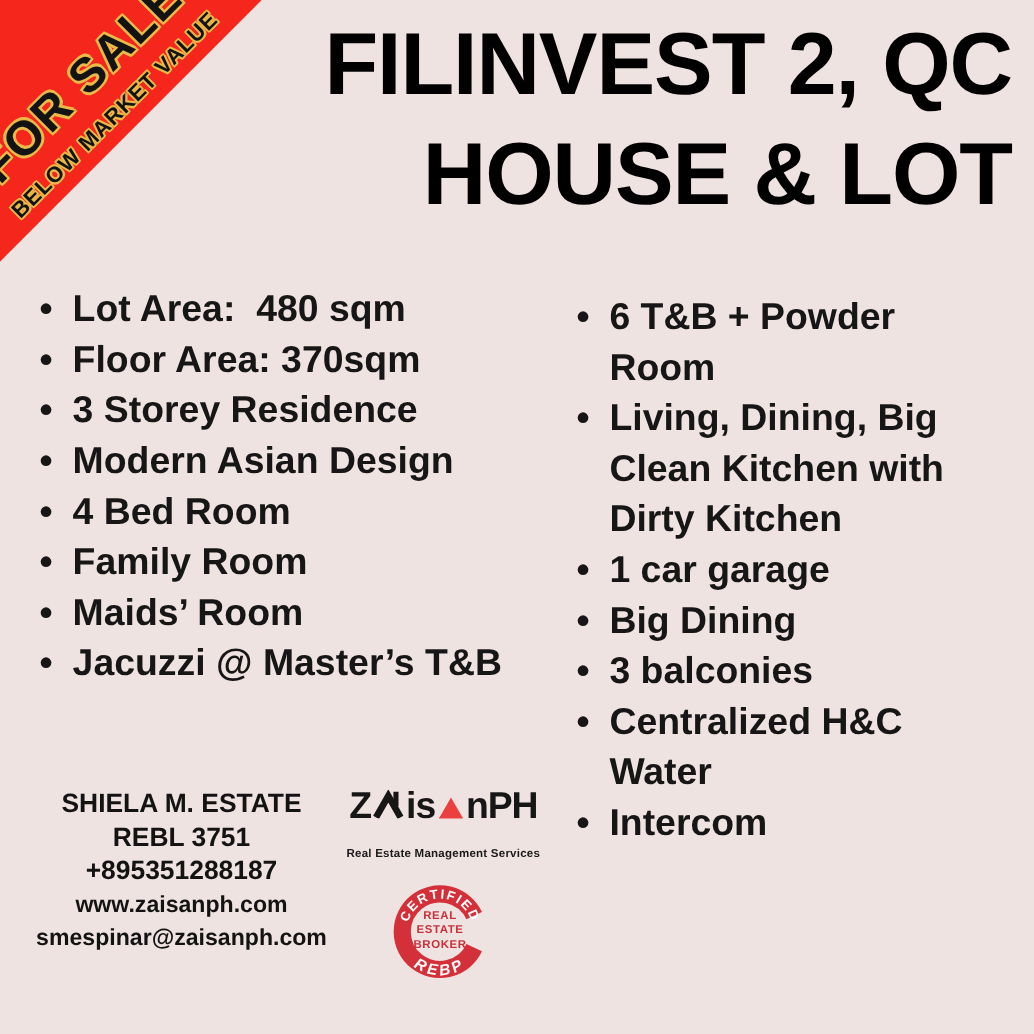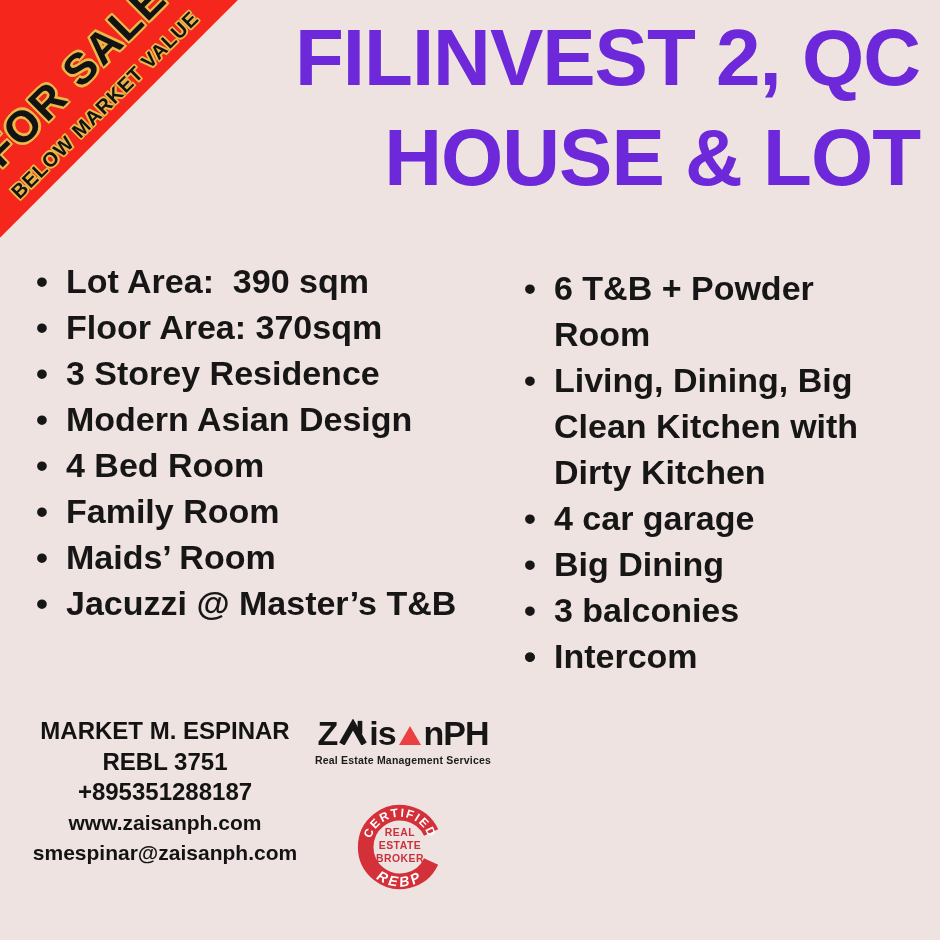--- a/index.html
+++ b/index.html
@@ -57,21 +57,21 @@
   
   .title {
     position: absolute;
     top: 8px;
     right: 20px;
     text-align: right;
     font-size: 80px;
     line-height: 100px;
     font-weight: 900;
     letter-spacing: -1px;
-    color: #6d28d9;
+    color: #000000;
     white-space: nowrap;
   }
 
   
   .features {
     position: absolute;
     margin: 0; padding: 0;
     list-style: none;
     font-size: 34px;
     font-weight: 600;
@@ -118,21 +118,21 @@
   .logo-word .house { margin: 0 2px; }
   .tri {
     display: inline-block;
     width: 0; height: 0;
     border-left: 11px solid transparent;
     border-right: 11px solid transparent;
     border-bottom: 19px solid #EC4040;
     margin: 0 3px;
   }
   .logo-tagline {
-    margin-top: 4px;
+    margin-top: 20px;
     font-size: 10.5px;
     font-weight: 700;
     letter-spacing: 0.2px;
     color: #1a1a1a;
   }
 
   
   .badge { position: absolute; left: 348px; top: 795px; }
   .badge text { font-family: "Liberation Sans", sans-serif; }
 </style>
@@ -145,45 +145,46 @@
     <div class="ribbon-line1">FOR SALE</div>
     <div class="ribbon-line2">BELOW MARKET VALUE</div>
   </div>
 
   <div class="title">
     <div>FILINVEST 2, QC</div>
     <div>HOUSE &amp; LOT</div>
   </div>
 
   <ul class="features left">
-    <li><span class="bullet">•</span><span class="ftext">Lot Area:  390 sqm</span></li>
+    <li><span class="bullet">•</span><span class="ftext">Lot Area:  480 sqm</span></li>
     <li><span class="bullet">•</span><span class="ftext">Floor Area: 370sqm</span></li>
     <li><span class="bullet">•</span><span class="ftext">3 Storey Residence</span></li>
     <li><span class="bullet">•</span><span class="ftext">Modern Asian Design</span></li>
     <li><span class="bullet">•</span><span class="ftext">4 Bed Room</span></li>
     <li><span class="bullet">•</span><span class="ftext">Family Room</span></li>
     <li><span class="bullet">•</span><span class="ftext">Maids’ Room</span></li>
     <li><span class="bullet">•</span><span class="ftext">Jacuzzi @ Master’s T&amp;B</span></li>
   </ul>
 
   <ul class="features right">
     <li><span class="bullet">•</span><span class="ftext">6 T&amp;B + Powder
 Room</span></li>
     <li><span class="bullet">•</span><span class="ftext">Living, Dining, Big
 Clean Kitchen with
 Dirty Kitchen</span></li>
-    <li><span class="bullet">•</span><span class="ftext">4 car garage</span></li>
+    <li><span class="bullet">•</span><span class="ftext">1 car garage</span></li>
     <li><span class="bullet">•</span><span class="ftext">Big Dining</span></li>
     <li><span class="bullet">•</span><span class="ftext">3 balconies</span></li>
-    <li><span class="bullet">•</span></li>
+    <li><span class="bullet">•</span><span class="ftext">Centralized H&amp;C
+Water</span></li>
     <li><span class="bullet">•</span><span class="ftext">Intercom</span></li>
   </ul>
 
   <div class="contact">
-    <div class="c-line">MARKET M. ESPINAR</div>
+    <div class="c-line">SHIELA M. ESTATE</div>
     <div class="c-line">REBL 3751</div>
     <div class="c-line">+895351288187</div>
     <div class="c-small">www.zaisanph.com</div>
     <div class="c-small">smespinar@zaisanph.com</div>
   </div>
 
   <div class="logo">
     <div class="logo-word">
       <span>Z</span>
       <svg class="house" width="28" height="26" viewBox="0 0 30 28" aria-hidden="true">

